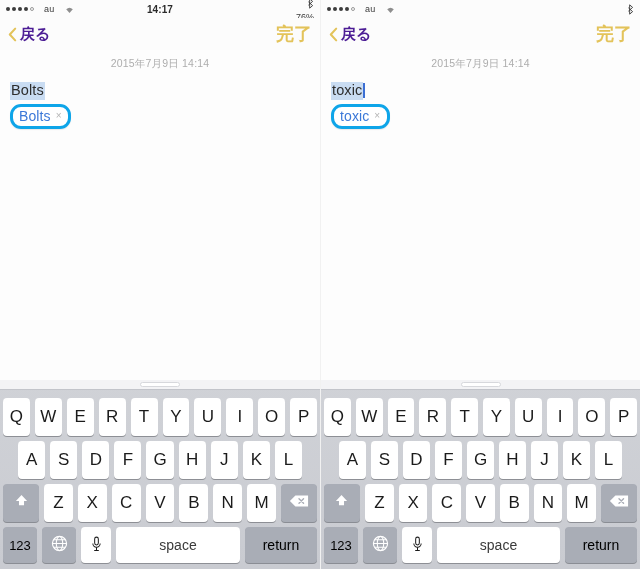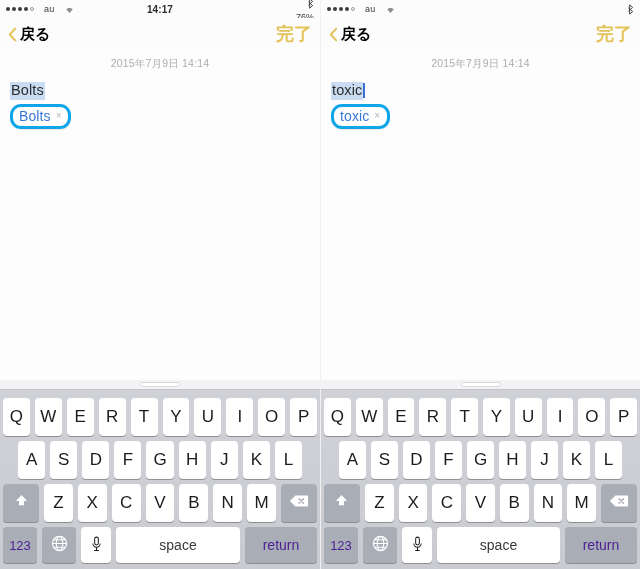--- a/index.html
+++ b/index.html
@@ -60,21 +60,21 @@
   
   .navbar {
     height: 32px; flex: 0 0 32px;
     display: flex; align-items: center; justify-content: space-between;
     padding: 0 8px;
     background: #fcfcfc;
     position: relative;
   }
   .nav-back {
     display: flex; align-items: center; gap: 3px;
-    color: #000000; font-size: 15px; font-weight: bold;
+    color: #4c1d95; font-size: 15px; font-weight: bold;
     cursor: pointer;
   }
   .chev { width: 9px; height: 15px; display: block; }
   .nav-done {
     color: #e3c35a; font-size: 18px; font-weight: bold; cursor: pointer;
   }
 
   
   .note-body {
     flex: 1 1 auto;
@@ -155,21 +155,21 @@
     height: 38px;
     min-width: 26px;
     flex: 1 1 0;
     display: flex; align-items: center; justify-content: center;
     font-size: 17px; color: #1b1b1b;
     cursor: pointer;
   }
   .key.gray {
     background: #a9adb6;
     box-shadow: 0 1px 0 #8a8d94;
-    color: #4c1d95;
+    color: #000000;
   }
   .key.wide-fn { flex: 0 0 36px; }
   .key.bottom { height: 36px; font-size: 14px; }
   .key.k123 { flex: 0 0 34px; font-size: 13px; }
   .key.kglobe { flex: 0 0 34px; }
   .key.kmic { flex: 0 0 30px; background: #ffffff; box-shadow: 0 1px 0 #8d8f95; }
   .key.kspace { flex: 1 1 auto; background: #ffffff; box-shadow: 0 1px 0 #8d8f95; font-size: 14px; color: #3a3a3a; }
   .key.kreturn { flex: 0 0 72px; font-size: 14px; }
   .kb-bottom { display: flex; align-items: center; gap: 5px; padding: 0 3px 0 3px; height: 40px; }
 </style>

